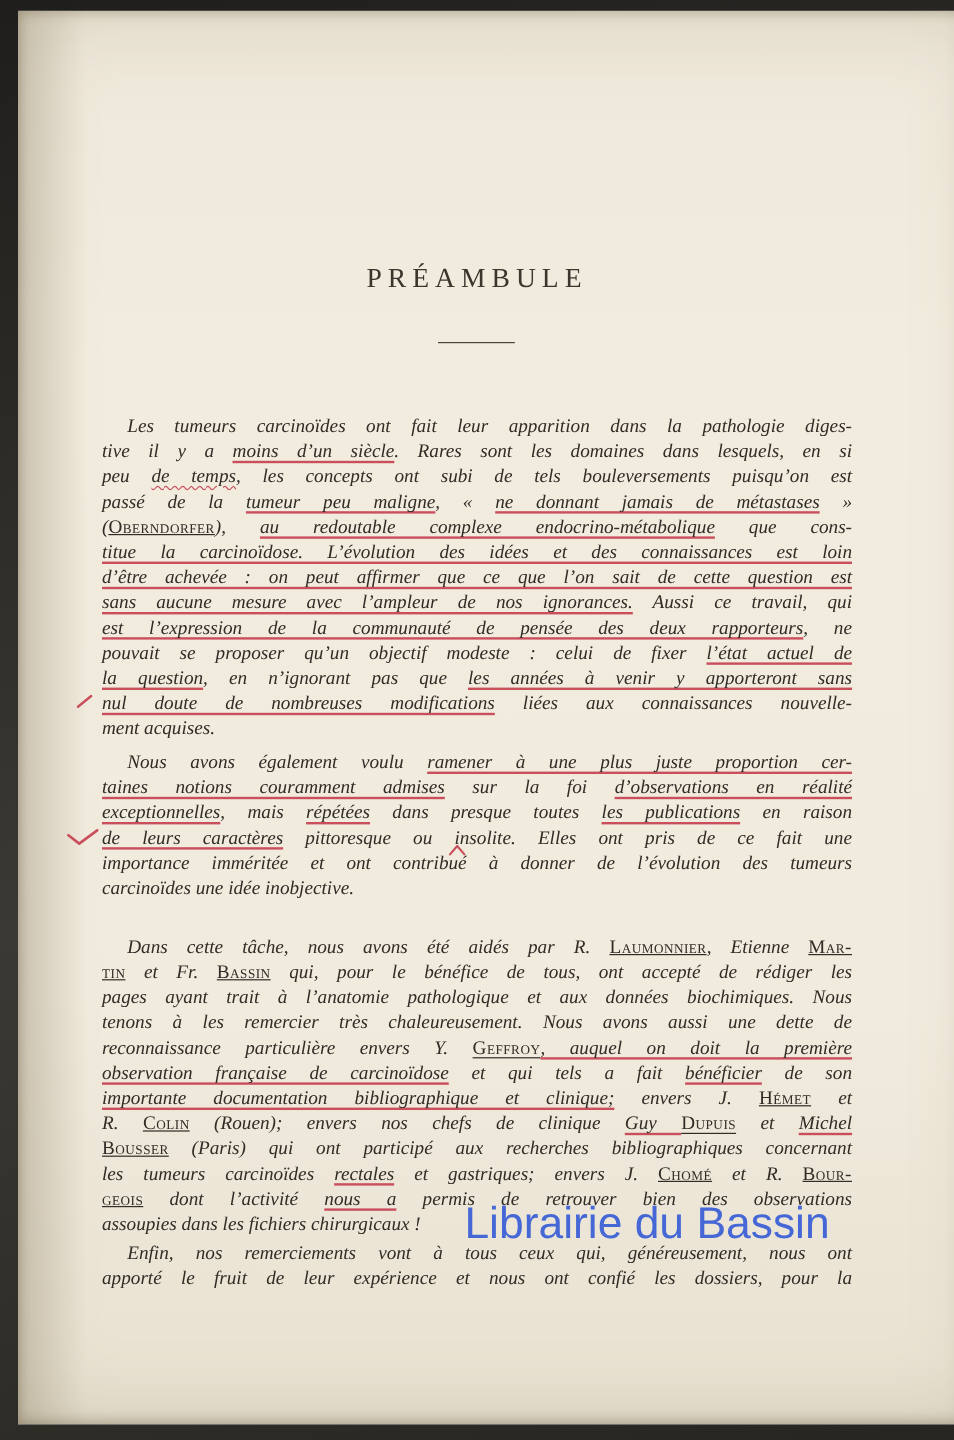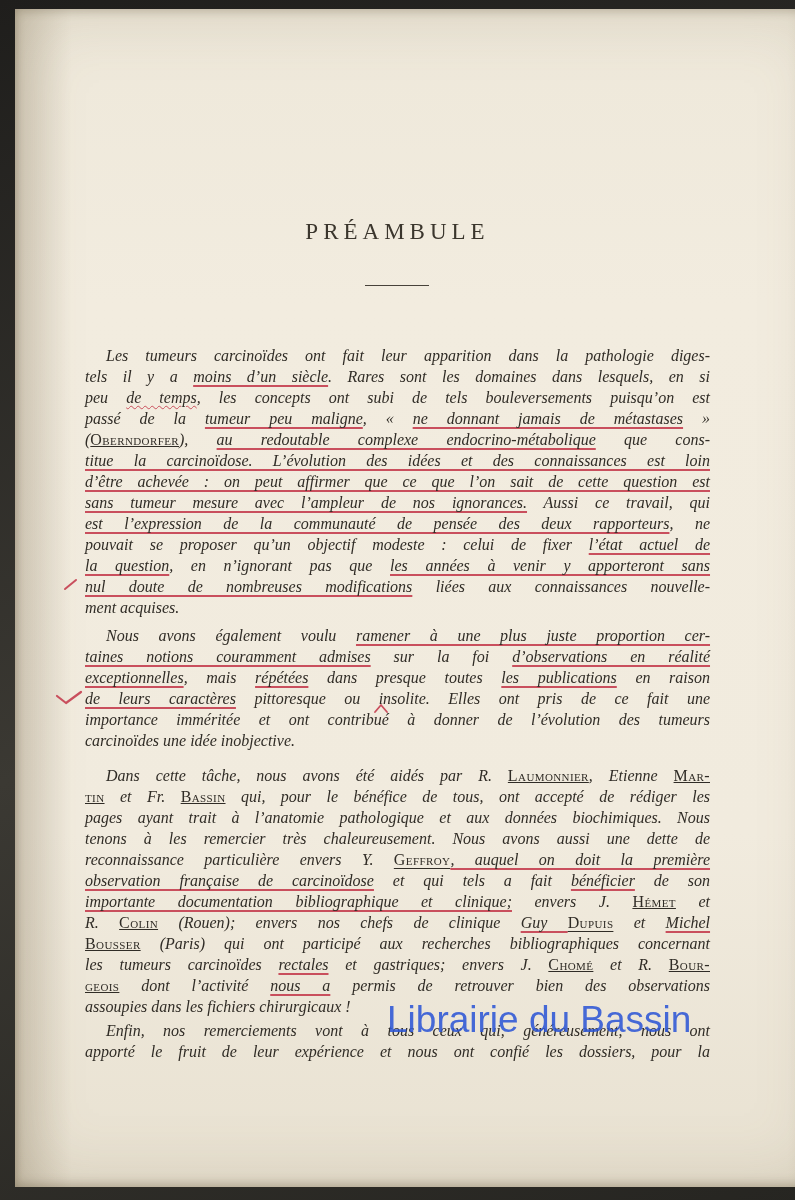--- a/index.html
+++ b/index.html
@@ -53,42 +53,42 @@
 
 <div class="photo">
   <div class="page">
 
     <div class="title">PRÉAMBULE</div>
     <div class="divider"></div>
 
     <div class="body">
         <div class="para">
           <div class="line"><span>Les tumeurs carcinoïdes ont fait leur apparition dans la pathologie diges-</span></div>
-          <div class="line"><span>tels il y a </span><span class="u">moins d’un siècle</span><span>. Rares sont les domaines dans lesquels, en si</span></div>
+          <div class="line"><span>tive il y a </span><span class="u">moins d’un siècle</span><span>. Rares sont les domaines dans lesquels, en si</span></div>
           <div class="line"><span>peu </span><span class="u w">de temps</span><span>, les concepts ont subi de tels bouleversements puisqu’on est</span></div>
           <div class="line"><span>passé de la </span><span class="u">tumeur peu maligne</span><span>, « </span><span class="u">ne donnant jamais de métastases</span><span> »</span></div>
           <div class="line"><span>(</span><span class="sc">Oberndorfer</span><span>), </span><span class="u">au redoutable complexe endocrino-métabolique</span><span> que cons-</span></div>
           <div class="line"><span class="u">titue la carcinoïdose. L’évolution des idées et des connaissances est loin</span></div>
           <div class="line"><span class="u">d’être achevée : on peut affirmer que ce que l’on sait de cette question est</span></div>
-          <div class="line"><span class="u">sans tumeur mesure avec l’ampleur de nos ignorances.</span><span> Aussi ce travail, qui</span></div>
+          <div class="line"><span class="u">sans aucune mesure avec l’ampleur de nos ignorances.</span><span> Aussi ce travail, qui</span></div>
           <div class="line"><span class="u">est l’expression de la communauté de pensée des deux rapporteurs</span><span>, ne</span></div>
           <div class="line"><span>pouvait se proposer qu’un objectif modeste : celui de fixer </span><span class="u">l’état actuel de</span></div>
           <div class="line"><span class="u">la question</span><span>, en n’ignorant pas que </span><span class="u">les années à venir y apporteront sans</span></div>
           <div class="line"><span class="u">nul doute de nombreuses modifications</span><span> liées aux connaissances nouvelle-</span></div>
           <div class="line last"><span>ment acquises.</span></div>
         </div>
         <div class="para" style="margin-top: 7px;">
           <div class="line"><span>Nous avons également voulu </span><span class="u">ramener à une plus juste proportion cer-</span></div>
           <div class="line"><span class="u">taines notions couramment admises</span><span> sur la foi </span><span class="u">d’observations en réalité</span></div>
           <div class="line"><span class="u">exceptionnelles</span><span>, mais </span><span class="u">répétées</span><span> dans presque toutes </span><span class="u">les publications</span><span> en raison</span></div>
           <div class="line"><span class="u">de leurs caractères</span><span> pittoresque ou insolite. Elles ont pris de ce fait une</span></div>
           <div class="line"><span>importance imméritée et ont contribué à donner de l’évolution des tumeurs</span></div>
           <div class="line last"><span>carcinoïdes une idée inobjective.</span></div>
         </div>
-        <div class="para" style="margin-top: 14px;">
+        <div class="para" style="margin-top: 28px;">
           <div class="line"><span>Dans cette tâche, nous avons été aidés par R. </span><span class="sc">Laumonnier</span><span>, Etienne </span><span class="sc">Mar-</span></div>
           <div class="line"><span class="sc">tin</span><span> et Fr. </span><span class="sc">Bassin</span><span> qui, pour le bénéfice de tous, ont accepté de rédiger les</span></div>
           <div class="line"><span>pages ayant trait à l’anatomie pathologique et aux données biochimiques. Nous</span></div>
           <div class="line"><span>tenons à les remercier très chaleureusement. Nous avons aussi une dette de</span></div>
           <div class="line"><span>reconnaissance particulière envers Y. </span><span class="u sc">Geffroy</span><span class="u">, auquel on doit la première</span></div>
           <div class="line"><span class="u">observation française de carcinoïdose</span><span> et qui tels a fait </span><span class="u">bénéficier</span><span> de son</span></div>
           <div class="line"><span class="u">importante documentation bibliographique et clinique;</span><span> envers J. </span><span class="sc">Hémet</span><span> et</span></div>
           <div class="line"><span>R. </span><span class="sc">Colin</span><span> (Rouen); envers nos chefs de clinique </span><span class="u">Guy </span><span class="u sc">Dupuis</span><span> et </span><span class="u">Michel</span></div>
           <div class="line"><span class="sc">Bousser</span><span> (Paris) qui ont participé aux recherches bibliographiques concernant</span></div>
           <div class="line"><span>les tumeurs carcinoïdes </span><span class="u">rectales</span><span> et gastriques; envers J. </span><span class="sc">Chomé</span><span> et R. </span><span class="sc">Bour-</span></div>

